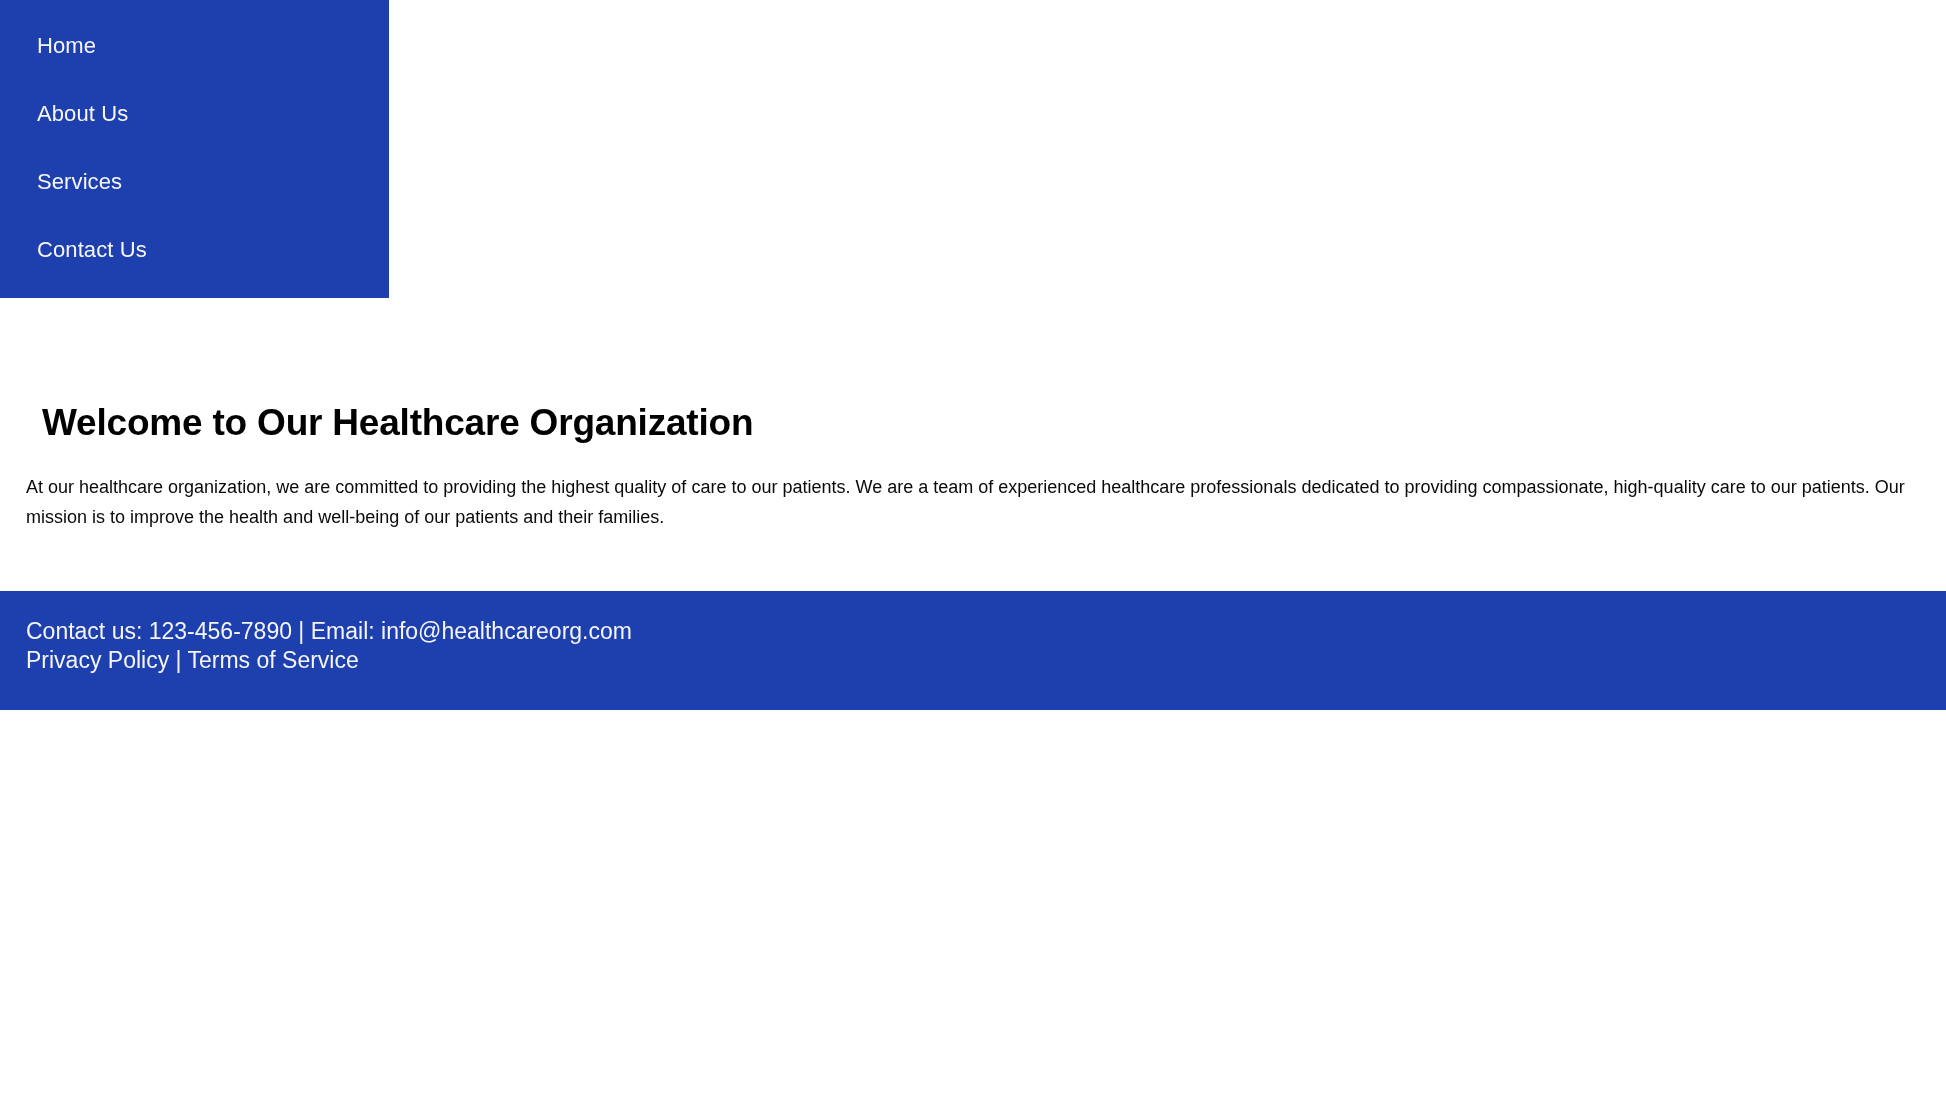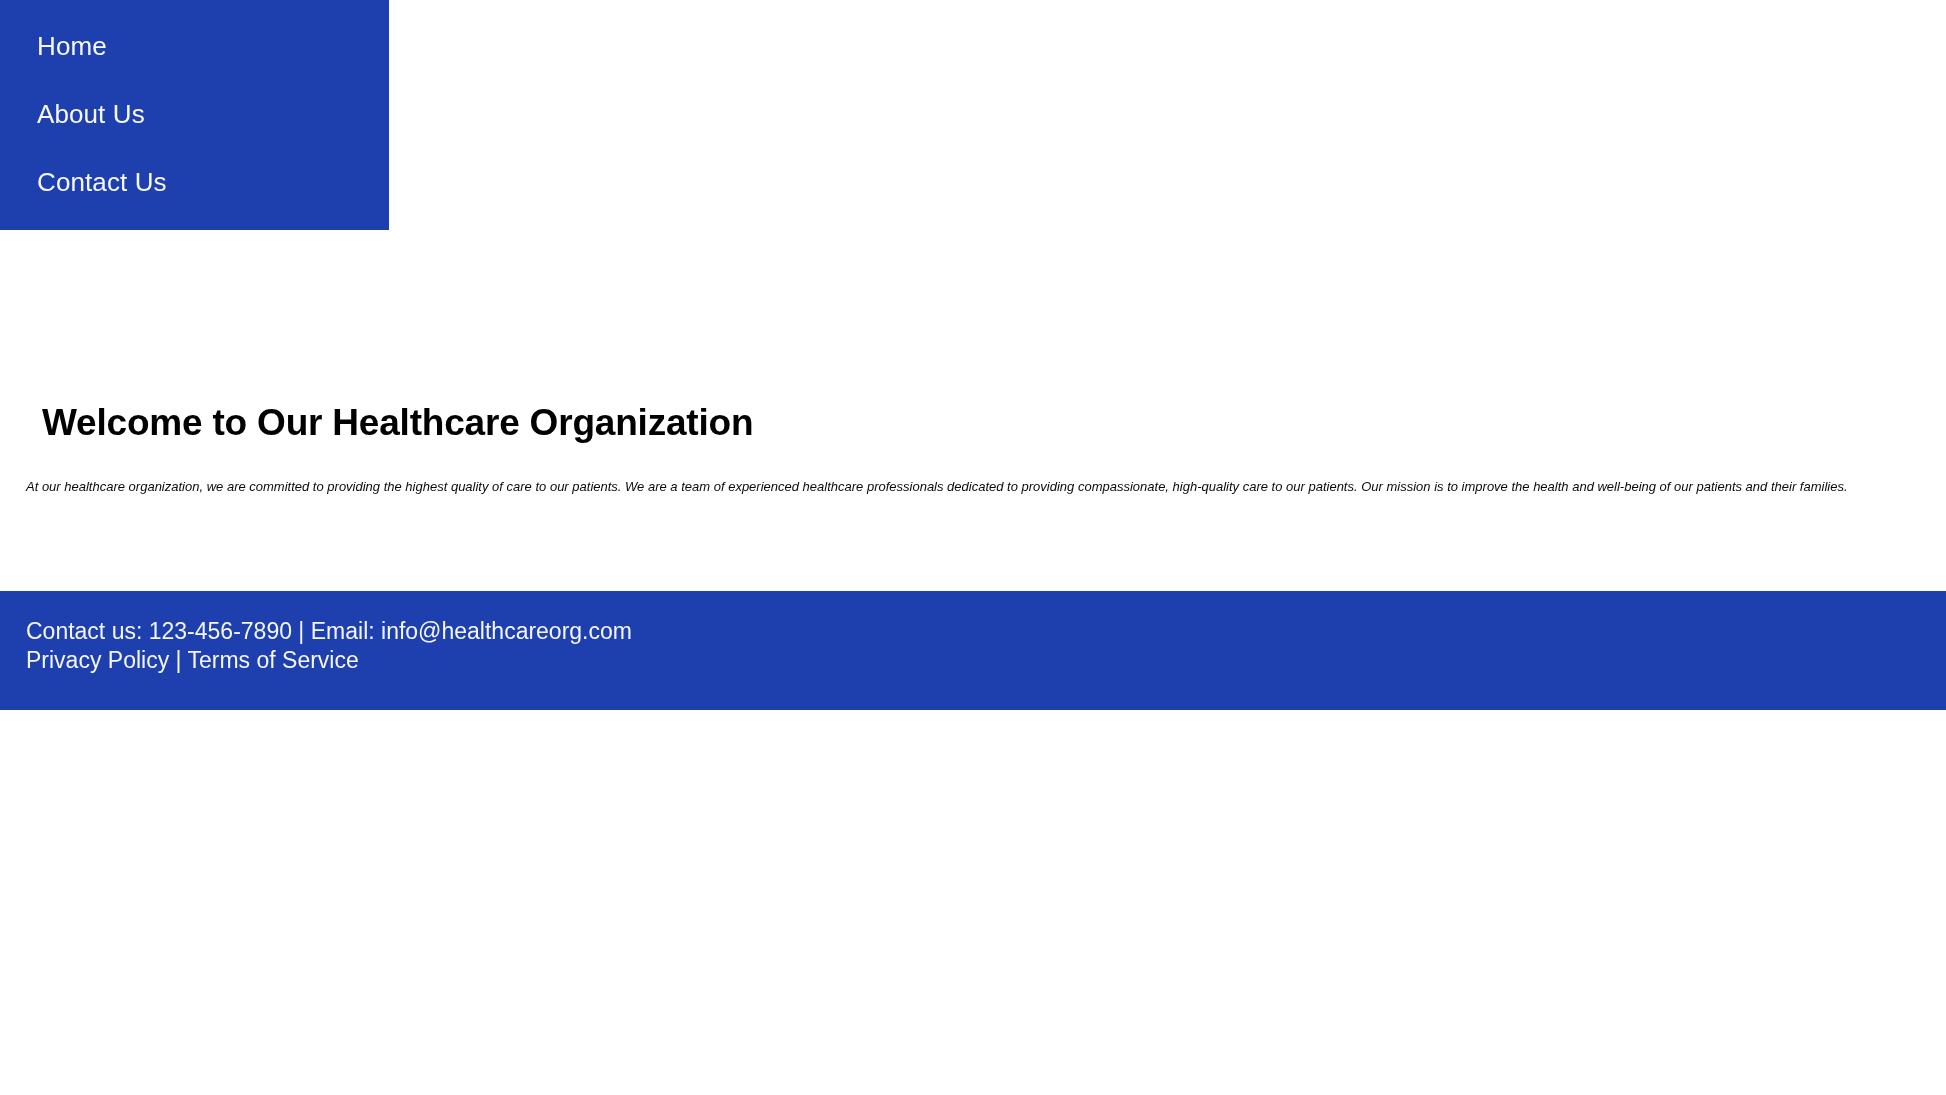--- a/index.html
+++ b/index.html
@@ -36,21 +36,21 @@
     list-style: none;
     margin: 0;
     padding: 0;
   }
 
   .nav-item {
     display: block;
     padding: 20px 24px 20px 37px;
     margin-bottom: 16px;
     color: #f7f7f8;
-    font-size: 26px;
+    font-size: 22px;
     line-height: 28px;
     letter-spacing: 0.1px;
     cursor: pointer;
     text-decoration: none;
   }
   .nav-item:last-child { margin-bottom: 0; }
 
   
   .main {
     position: absolute;
@@ -66,25 +66,24 @@
     font-size: 37px;
     line-height: 46px;
     font-weight: 700;
     color: #000000;
     letter-spacing: -0.2px;
   }
 
   .intro-paragraph {
     margin: 26px 0 0 0;
     padding: 0;
-    font-size: 13px;
+    font-size: 18px;
     line-height: 30px;
     color: #0a0a0a;
     max-width: 1900px;
-    font-style: italic;
   }
 
   
   .footer {
     position: absolute;
     top: 591px;
     left: 0;
     width: 1946px;
     height: 119px;
     background: #1e40af;
@@ -113,20 +112,23 @@
 
   <nav class="sidebar">
     <ul class="nav-list">
       <li>
           <a class="nav-item">Home</a>
         </li>
       <li>
           <a class="nav-item">About Us</a>
         </li>
       <li>
+          <a class="nav-item">Services</a>
+        </li>
+      <li>
           <a class="nav-item">Contact Us</a>
         </li>
     </ul>
   </nav>
 
   <main class="main">
     <h1 class="page-title">Welcome to Our Healthcare Organization</h1>
     <p class="intro-paragraph">At our healthcare organization, we are committed to providing the highest quality of care to our patients. We are a team of experienced healthcare professionals dedicated to providing compassionate, high-quality care to our patients. Our mission is to improve the health and well-being of our patients and their families.</p>
   </main>
 

